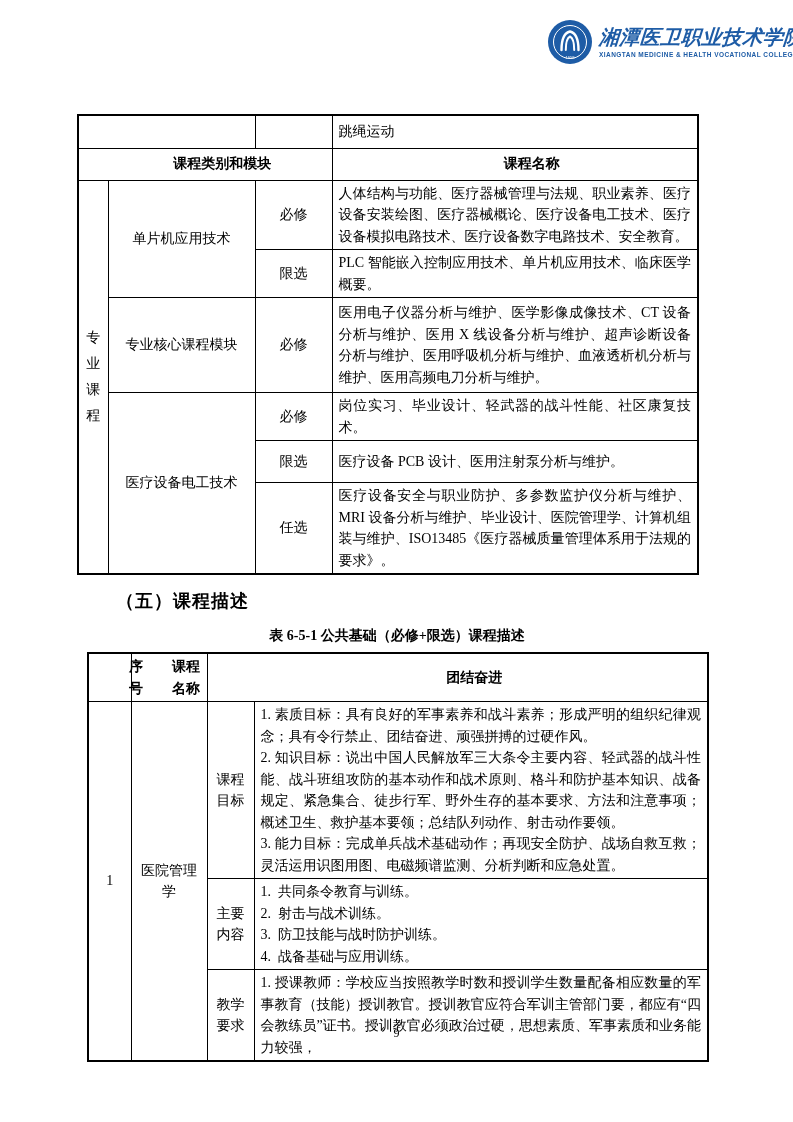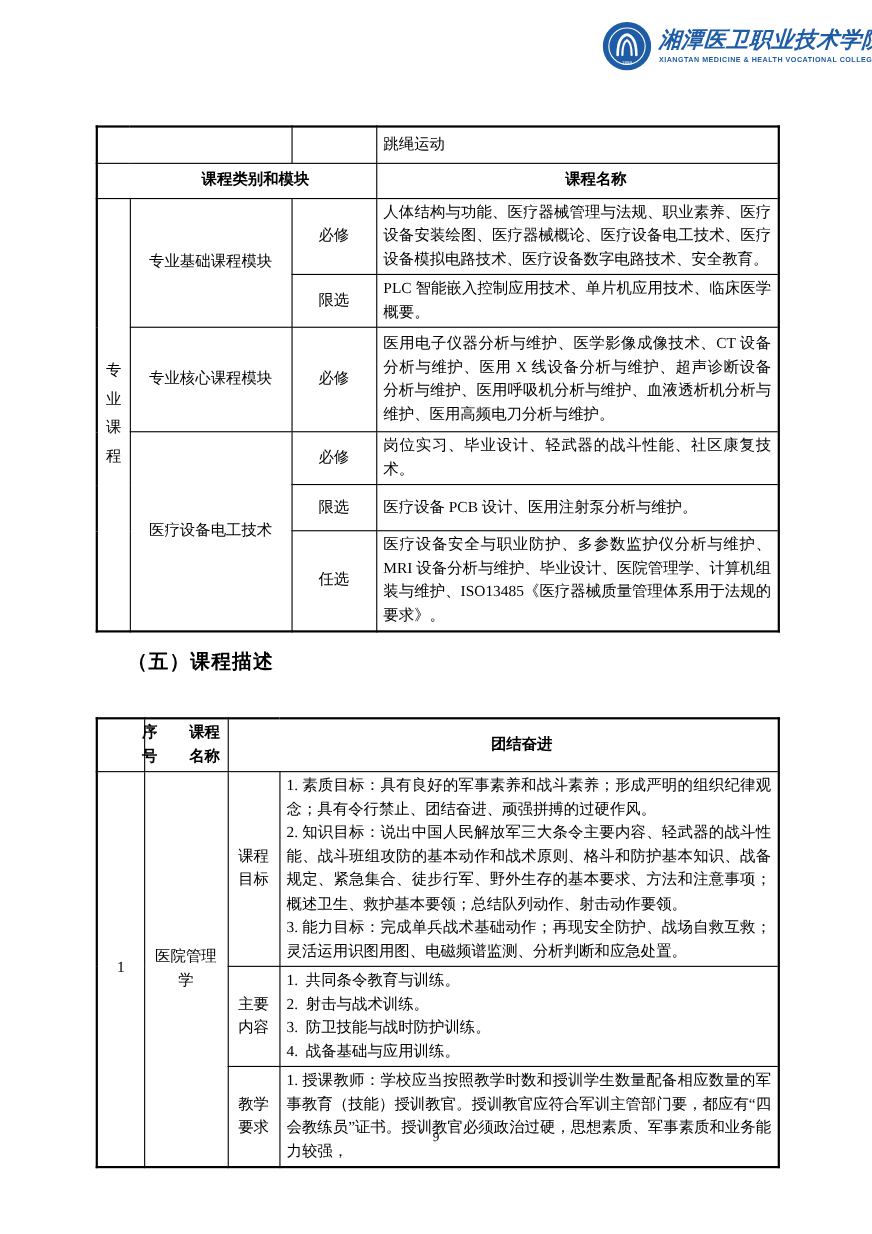--- a/index.html
+++ b/index.html
@@ -41,21 +41,21 @@
     vertical-align: middle;
     overflow-wrap: break-word;
   }
   .c  { text-align: center; }
   .b  { font-weight: bold; padding-left: 40px; }
   .pre { white-space: pre-line; }
   .prewrap { white-space: pre-wrap; }
   .just { text-align: justify; }
   .vert-cat { white-space: pre-line; text-align: center; line-height: 26px; padding:0 2px; }
 
-  .table1-wrap { position:absolute; left:87px; top:114px; }
+  .table1-wrap { position:absolute; left:77px; top:114px; }
   .table2-wrap { position:absolute; left:87px; top:652px;border-radius:24px; }
 
   .section-heading {
     position:absolute; left:116px; top:589px;
     font-size:18px; font-weight:bold; letter-spacing:1px;
   }
   .table-caption {
     position:absolute; left:87px; top:627px; width:620px;
     text-align:center; font-size:14px; font-weight:bold;
   }
@@ -99,21 +99,21 @@
       </tr>
       <tr>
         <td colspan="3" class="c b" style="height:32px">课程类别和模块</td>
         <td class="c b">课程名称</td>
       </tr>
       <tr>
         <td rowspan="6" class="vert-cat">专
 业
 课
 程</td>
-        <td rowspan="2" class="c">专业基础课程模块</td>
+        <td rowspan="2" class="c">单片机应用技术</td>
         <td class="c" style="height:62px">必修</td>
         <td class="just">人体结构与功能、医疗器械管理与法规、职业素养、医疗设备安装绘图、医疗器械概论、医疗设备电工技术、医疗设备模拟电路技术、医疗设备数字电路技术、安全教育。</td>
       </tr>
       <tr>
         <td class="c" style="height:40px">限选</td>
         <td class="just">PLC 智能嵌入控制应用技术、单片机应用技术、临床医学概要。</td>
       </tr>
       <tr>
         <td class="c">专业核心课程模块</td>
         <td class="c" style="height:95px">必修</td>
@@ -131,20 +131,21 @@
       <tr>
         <td class="c" style="height:76px">任选</td>
         <td class="just">医疗设备安全与职业防护、多参数监护仪分析与维护、MRI 设备分析与维护、毕业设计、医院管理学、计算机组装与维护、ISO13485《医疗器械质量管理体系用于法规的要求》。</td>
       </tr>
     </tbody>
       </table>
   </div>
 
   <div class="section-heading">（五）课程描述</div>
 
+  <div class="table-caption">表 6-5-1 公共基础（必修+限选）课程描述</div>
 
   <div class="table2-wrap">
     <table class="doc-table">
       <colgroup>
         <col style="width:43px">
           <col style="width:76px">
           <col style="width:47px">
           <col style="width:454px">
       </colgroup>
       <tbody>

